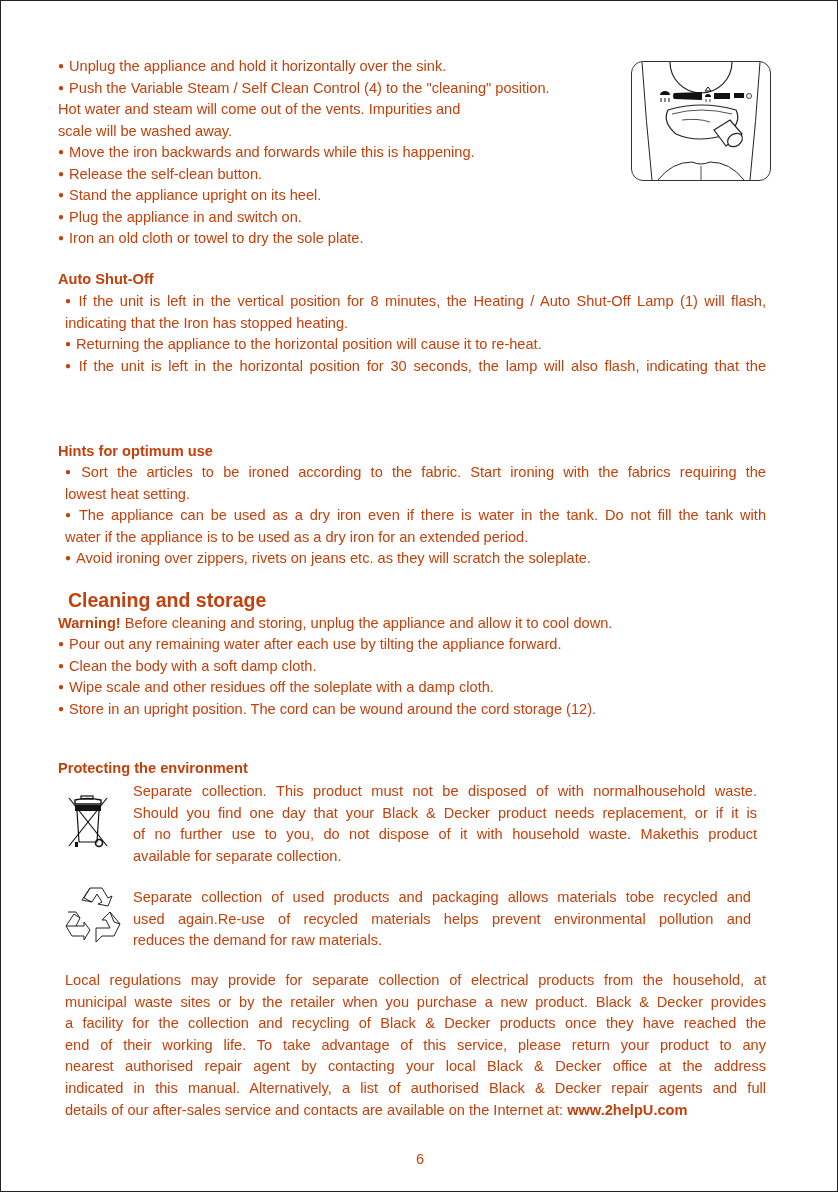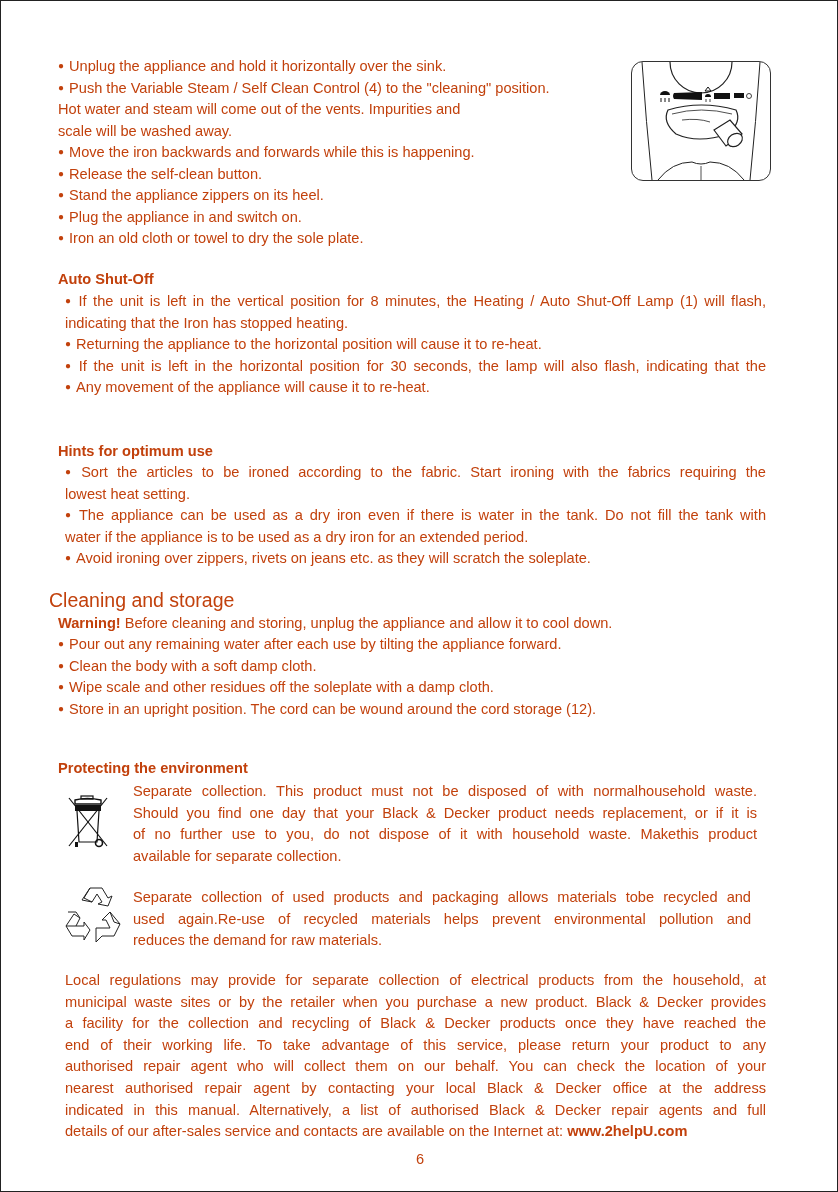--- a/index.html
+++ b/index.html
@@ -8,21 +8,21 @@
     position: absolute; left: 0; top: 0; width: 836px; height: 1190px;
     border: 1px solid #222; background: #fff;
     font-family: "Liberation Sans", sans-serif; color: #c2410c;
   }
   .line { position: absolute; left: 57px; font-size: 14.6px; line-height: 21.5px; white-space: nowrap; }
   .just { position: absolute; left: 57px; width: 708px; font-size: 14.6px; line-height: 21.6px; text-align: justify; text-align-last: left; }
   .just .row { display: block; text-align: justify; text-align-last: justify; height: 21.6px; margin-left: 7px; }
   .just .row.last { text-align-last: left; }
   .bullet::before { content: "\25CF"; font-size: 10px; position: relative; top: -2px; margin-right: 5px; }
   .h3 { position: absolute; left: 57px; font-weight: bold; font-size: 14.6px; }
-  .h2 { position: absolute; left: 48px; font-weight: normal; font-size: 19.5px; }
+  .h2 { position: absolute; left: 67px; font-weight: bold; font-size: 19.5px; }
   .bold { font-weight: bold; }
   .figure-box {
     position: absolute; left: 630px; top: 60px; width: 138px; height: 118px;
     border: 1.3px solid #333; border-radius: 12px; overflow: hidden; background: #fff;
   }
   .icon { position: absolute; }
   .env-text { position: absolute; left: 132px; width: 624px; font-size: 14.6px; line-height: 21.5px; }
   .env-text .row { display: block; text-align: justify; text-align-last: justify; height: 21.5px; white-space: nowrap; }
   .env-text .row.last { text-align-last: left; }
   .pagenum { position: absolute; left: 0; width: 838px; top: 1150px; text-align: center; font-size: 14.6px; }
@@ -31,21 +31,21 @@
 <body>
 
 <div class="page">
 
   <div class="line bullet" style="top:55px">Unplug the appliance and hold it horizontally over the sink.</div>
   <div class="line bullet" style="top:77px">Push the Variable Steam / Self Clean Control (4) to the "cleaning" position.</div>
   <div class="line" style="top:98px">Hot water and steam will come out of the vents. Impurities and</div>
   <div class="line" style="top:120px">scale will be washed away.</div>
   <div class="line bullet" style="top:163px">Release the self-clean button.</div>
   <div class="line bullet" style="top:141px">Move the iron backwards and forwards while this is happening.</div>
-  <div class="line bullet" style="top:184px">Stand the appliance zippers on its heel.</div>
+  <div class="line bullet" style="top:184px">Stand the appliance upright on its heel.</div>
   <div class="line bullet" style="top:206px">Plug the appliance in and switch on.</div>
   <div class="line bullet" style="top:227px">Iron an old cloth or towel to dry the sole plate.</div>
 
   <div class="figure-box">
     <svg width="138" height="118" viewBox="0 0 138 118">
       <path d="M10 0 Q 14 60 20 118" fill="none" stroke="#222" stroke-width="1"></path>
       <path d="M128 0 Q 124 60 118 118" fill="none" stroke="#222" stroke-width="1"></path>
       <path d="M38 0 A 31 31 0 0 0 100 0" fill="none" stroke="#222" stroke-width="1.2"></path>
       <g>
         <path d="M28 33 a5 4 0 0 1 10 0 z" fill="#111"></path>
@@ -72,21 +72,20 @@
       <line x1="69" y1="104" x2="69" y2="118" stroke="#222" stroke-width="0.8"></line>
     </svg>
   </div>
 
   <div class="h3" style="top:270px">Auto Shut-Off</div>
   <div class="just" style="top:290px">
     <span class="row bullet">If the unit is left in the vertical position for 8 minutes, the Heating / Auto Shut-Off Lamp (1) will flash,</span>
     <span class="row last">indicating that the Iron has stopped heating.</span>
     <span class="row last bullet">Returning the appliance to the horizontal position will cause it to re-heat.</span>
     <span class="row bullet">If the unit is left in the horizontal position for 30 seconds, the lamp will also flash, indicating that the</span>
-    <span class="row last bullet">Any movement of the appliance will cause it to re-heat.</span>
   </div>
 
   <div class="h3" style="top:442px">Hints for optimum use</div>
   <div class="just" style="top:461px">
     <span class="row bullet">Sort the articles to be ironed according to the fabric. Start ironing with the fabrics requiring the</span>
     <span class="row last">lowest heat setting.</span>
     <span class="row bullet">The appliance can be used as a dry iron even if there is water in the tank. Do not fill the tank with</span>
     <span class="row last">water if the appliance is to be used as a dry iron for an extended period.</span>
     <span class="row last bullet">Avoid ironing over zippers, rivets on jeans etc. as they will scratch the soleplate.</span>
   </div>
@@ -137,20 +136,19 @@
     <span class="row">Separate collection of used products and packaging allows materials tobe recycled and</span>
     <span class="row">used again.Re-use of recycled materials helps prevent environmental pollution and</span>
     <span class="row last">reduces the demand for raw materials.</span>
   </div>
 
   <div class="just" style="top:969px; line-height:21.6px">
     <span class="row">Local regulations may provide for separate collection of electrical products from the household, at</span>
     <span class="row">municipal waste sites or by the retailer when you purchase a new product. Black &amp; Decker provides</span>
     <span class="row">a facility for the collection and recycling of Black &amp; Decker products once they have reached the</span>
     <span class="row">end of their working life. To take advantage of this service, please return your product to any</span>
-    <span class="row">authorised repair agent who will collect them on our behalf. You can check the location of your</span>
     <span class="row">nearest authorised repair agent by contacting your local Black &amp; Decker office at the address</span>
     <span class="row">indicated in this manual. Alternatively, a list of authorised Black &amp; Decker repair agents and full</span>
     <span class="row last"><span>details of our after-sales service and contacts are available on the Internet at: </span><span class="bold">www.2helpU.com</span></span>
   </div>
 
   <div class="pagenum">6</div>
 </div>
 
 </body></html>

